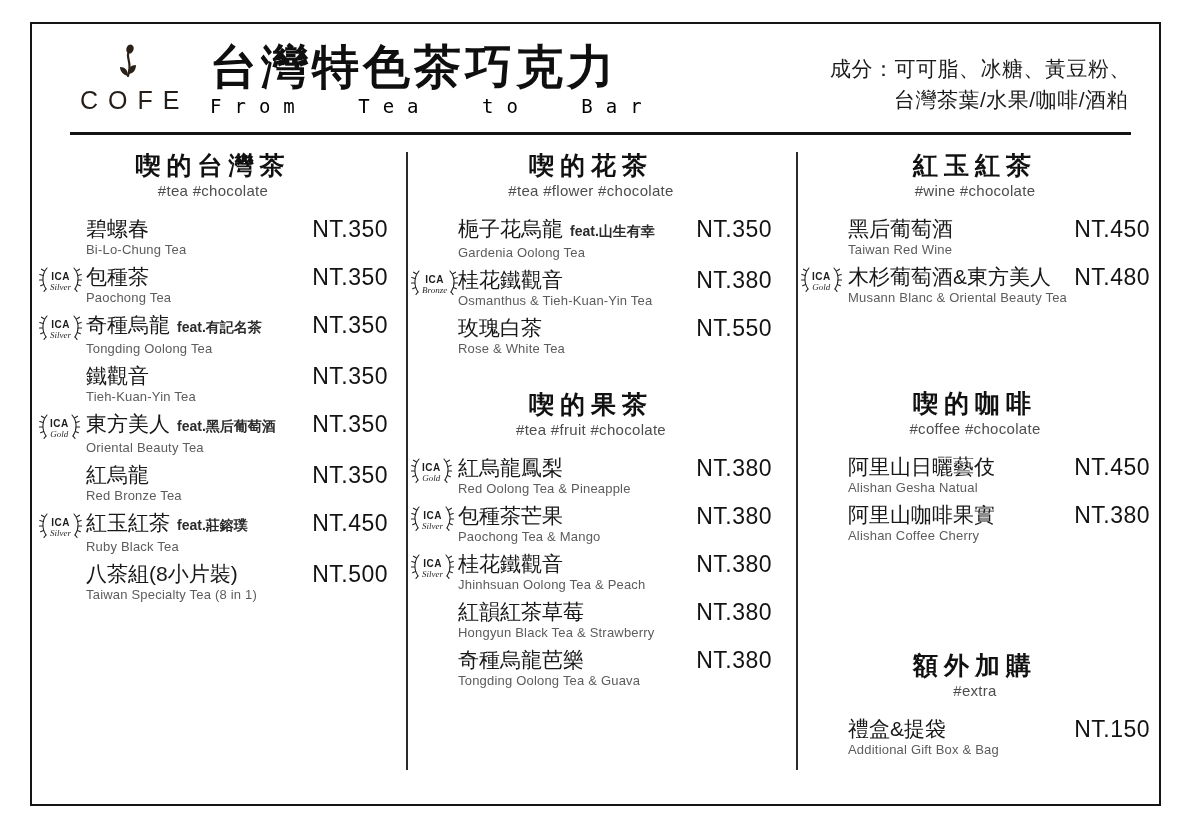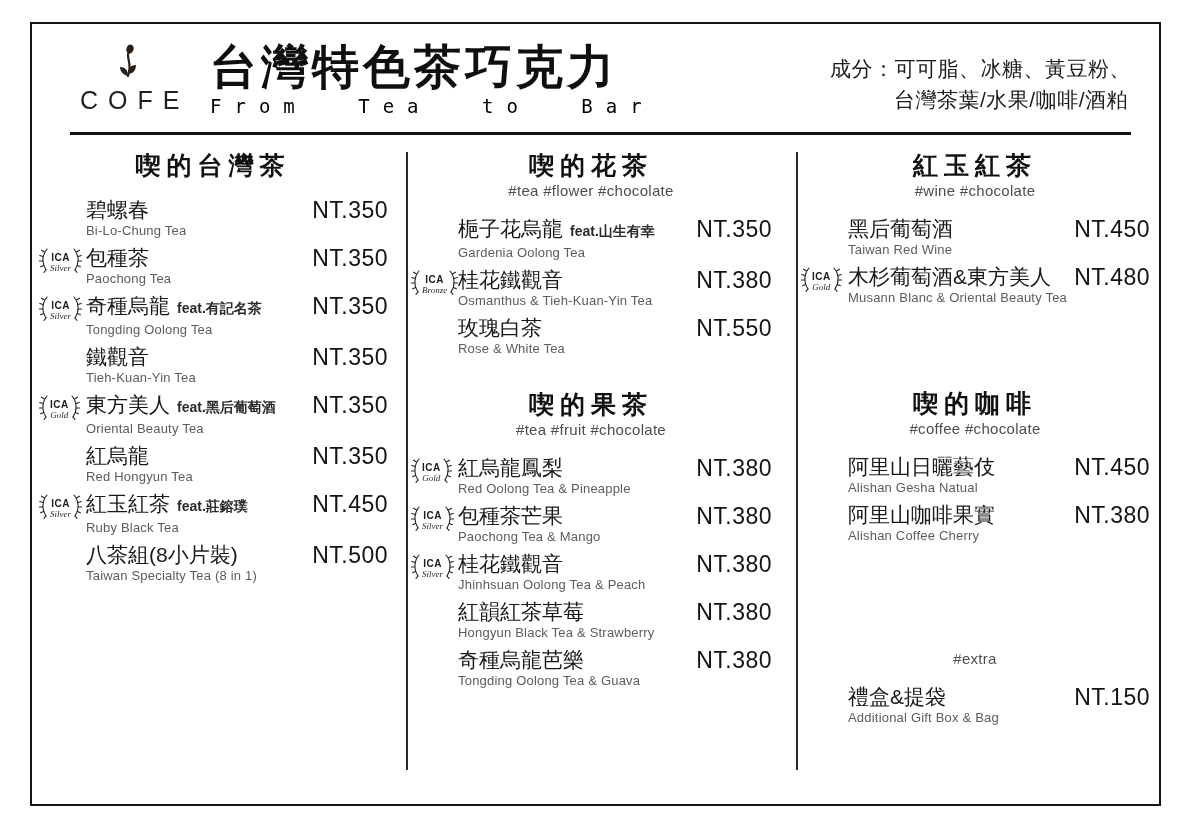--- a/index.html
+++ b/index.html
@@ -73,20 +73,21 @@
     </div>
   </div>
   <div class="header-rule"></div>
 
   <div class="vdiv d1"></div>
   <div class="vdiv d2"></div>
 
   <div class="col col1">
   <div class="section">
     <div class="sec-title">喫的台灣茶</div>
+    <div class="sec-tags">#tea #chocolate</div>
     <div class="items">
   <div class="item">
     <div class="badge-slot">
       <div class="badge" style="visibility: hidden;">
         <svg width="11" height="26" viewBox="0 0 11 26">
           <g fill="none" stroke="#222" stroke-width="1.1" stroke-linecap="round">
             <path d="M9,2 C4,8 3.5,16 8,23"></path>
             <path d="M6.5,5 L3.5,3.2"></path>
                     <path d="M5,9.5 L1.8,8.4"></path>
             <path d="M4.6,14 L1.4,14"></path>
@@ -285,21 +286,21 @@
                     <path d="M5,9.5 L1.8,8.4"></path>
             <path d="M4.6,14 L1.4,14"></path>
                     <path d="M5.6,18.5 L2.6,19.8"></path>
             <path d="M8,23 L6,25.4"></path>
           </g>
         </svg>
       </div>
     </div>
     <div class="item-main">
       <div class="name-line"><span>紅烏龍</span></div>
-      <div class="sub">Red Hongyun Tea</div>
+      <div class="sub">Red Bronze Tea</div>
     </div>
     <div class="price">NT.350</div>
   </div>
 
   <div class="item">
     <div class="badge-slot">
       <div class="badge">
         <svg width="11" height="26" viewBox="0 0 11 26">
           <g fill="none" stroke="#222" stroke-width="1.1" stroke-linecap="round">
             <path d="M9,2 C4,8 3.5,16 8,23"></path>
@@ -823,20 +824,21 @@
     <div class="item-main">
       <div class="name-line"><span>阿里山咖啡果實</span></div>
       <div class="sub">Alishan Coffee Cherry</div>
     </div>
     <div class="price">NT.380</div>
   </div>
 </div>
   </div>
 
   <div class="section">
+    <div class="sec-title">額外加購</div>
     <div class="sec-tags">#extra</div>
     <div class="items">
   <div class="item">
     <div class="badge-slot">
       <div class="badge" style="visibility: hidden;">
         <svg width="11" height="26" viewBox="0 0 11 26">
           <g fill="none" stroke="#222" stroke-width="1.1" stroke-linecap="round">
             <path d="M9,2 C4,8 3.5,16 8,23"></path>
             <path d="M6.5,5 L3.5,3.2"></path>
                     <path d="M5,9.5 L1.8,8.4"></path>

